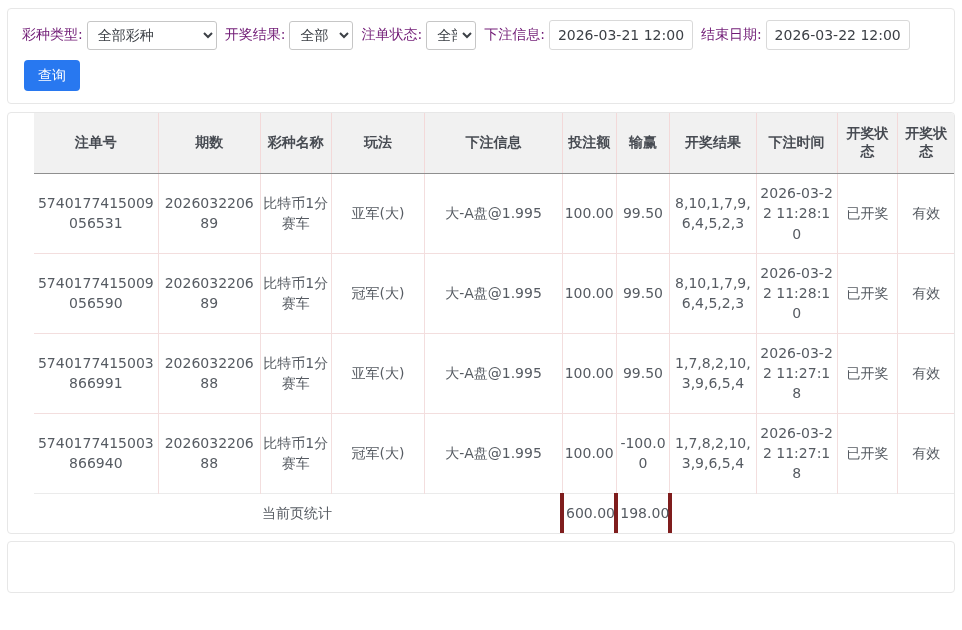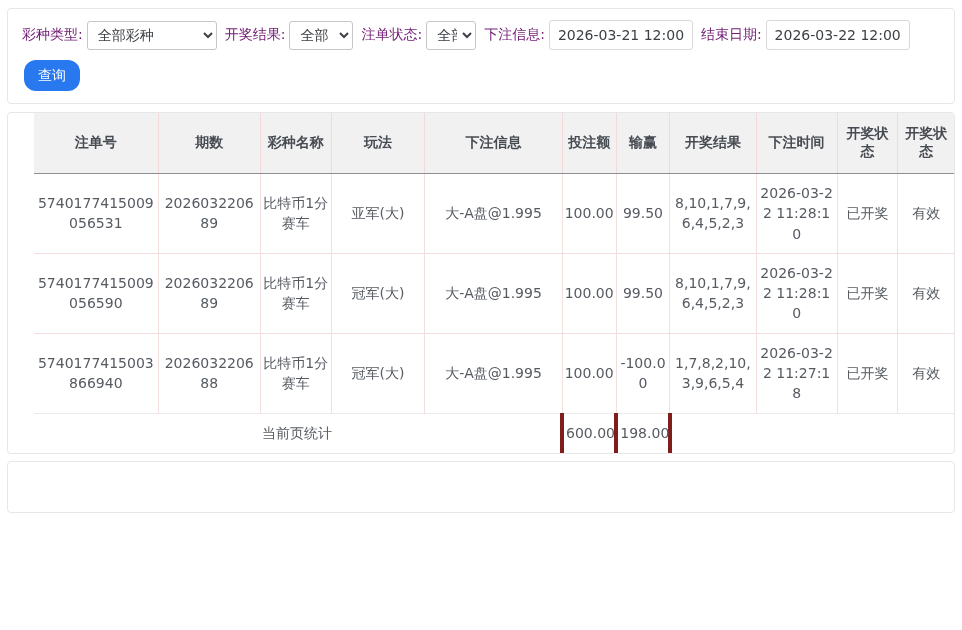--- a/index.html
+++ b/index.html
@@ -23,21 +23,21 @@
   }
   .sel-lottery { width:130px; }
   .sel-draw    { width:64px; }
   .sel-order   { width:50px; }
   input.date-input {
     height:30px; width:144px; border:1px solid #d9d9d9; border-radius:3px;
     color:#3c4046; font-size:14px; padding:0 8px; outline:none;
     font-family:"DejaVu Sans","Liberation Sans",sans-serif;
   }
   .query-btn {
-    margin:10px 0 2px 6px; width:56px; height:31px; border:none; border-radius:12px;
+    margin:10px 0 2px 6px; width:56px; height:31px; border:none; border-radius:4px;
     background:#2878f0; color:#fff; font-size:14px; cursor:pointer;
     font-family:Liberation Mono, monospace;
   }
 
   
   .table-panel { margin-bottom:7px; overflow:hidden; }
   table { width:100%; border-collapse:collapse; table-layout:fixed; }
   thead th {
     background:#f1f1f1; color:#474b52; font-weight:bold; font-size:14px;
     padding:12px 2px; border-bottom:1px solid #8f8f8f; border-left:1px solid #f3d9d9;
@@ -143,20 +143,33 @@
           <td>冠军(大)</td>
           <td>大-A盘@1.995</td>
           <td>100.00</td>
           <td>99.50</td>
           <td>8,10,1,7,9,6,4,5,2,3</td>
           <td>2026-03-22 11:28:10</td>
           <td>已开奖</td>
           <td>有效</td>
         </tr>
         <tr>
+          <td>5740177415003866991</td>
+          <td>202603220688</td>
+          <td>比特币1分赛车</td>
+          <td>亚军(大)</td>
+          <td>大-A盘@1.995</td>
+          <td>100.00</td>
+          <td>99.50</td>
+          <td>1,7,8,2,10,3,9,6,5,4</td>
+          <td>2026-03-22 11:27:18</td>
+          <td>已开奖</td>
+          <td>有效</td>
+        </tr>
+        <tr>
           <td>5740177415003866940</td>
           <td>202603220688</td>
           <td>比特币1分赛车</td>
           <td>冠军(大)</td>
           <td>大-A盘@1.995</td>
           <td>100.00</td>
           <td>-100.00</td>
           <td>1,7,8,2,10,3,9,6,5,4</td>
           <td>2026-03-22 11:27:18</td>
           <td>已开奖</td>

